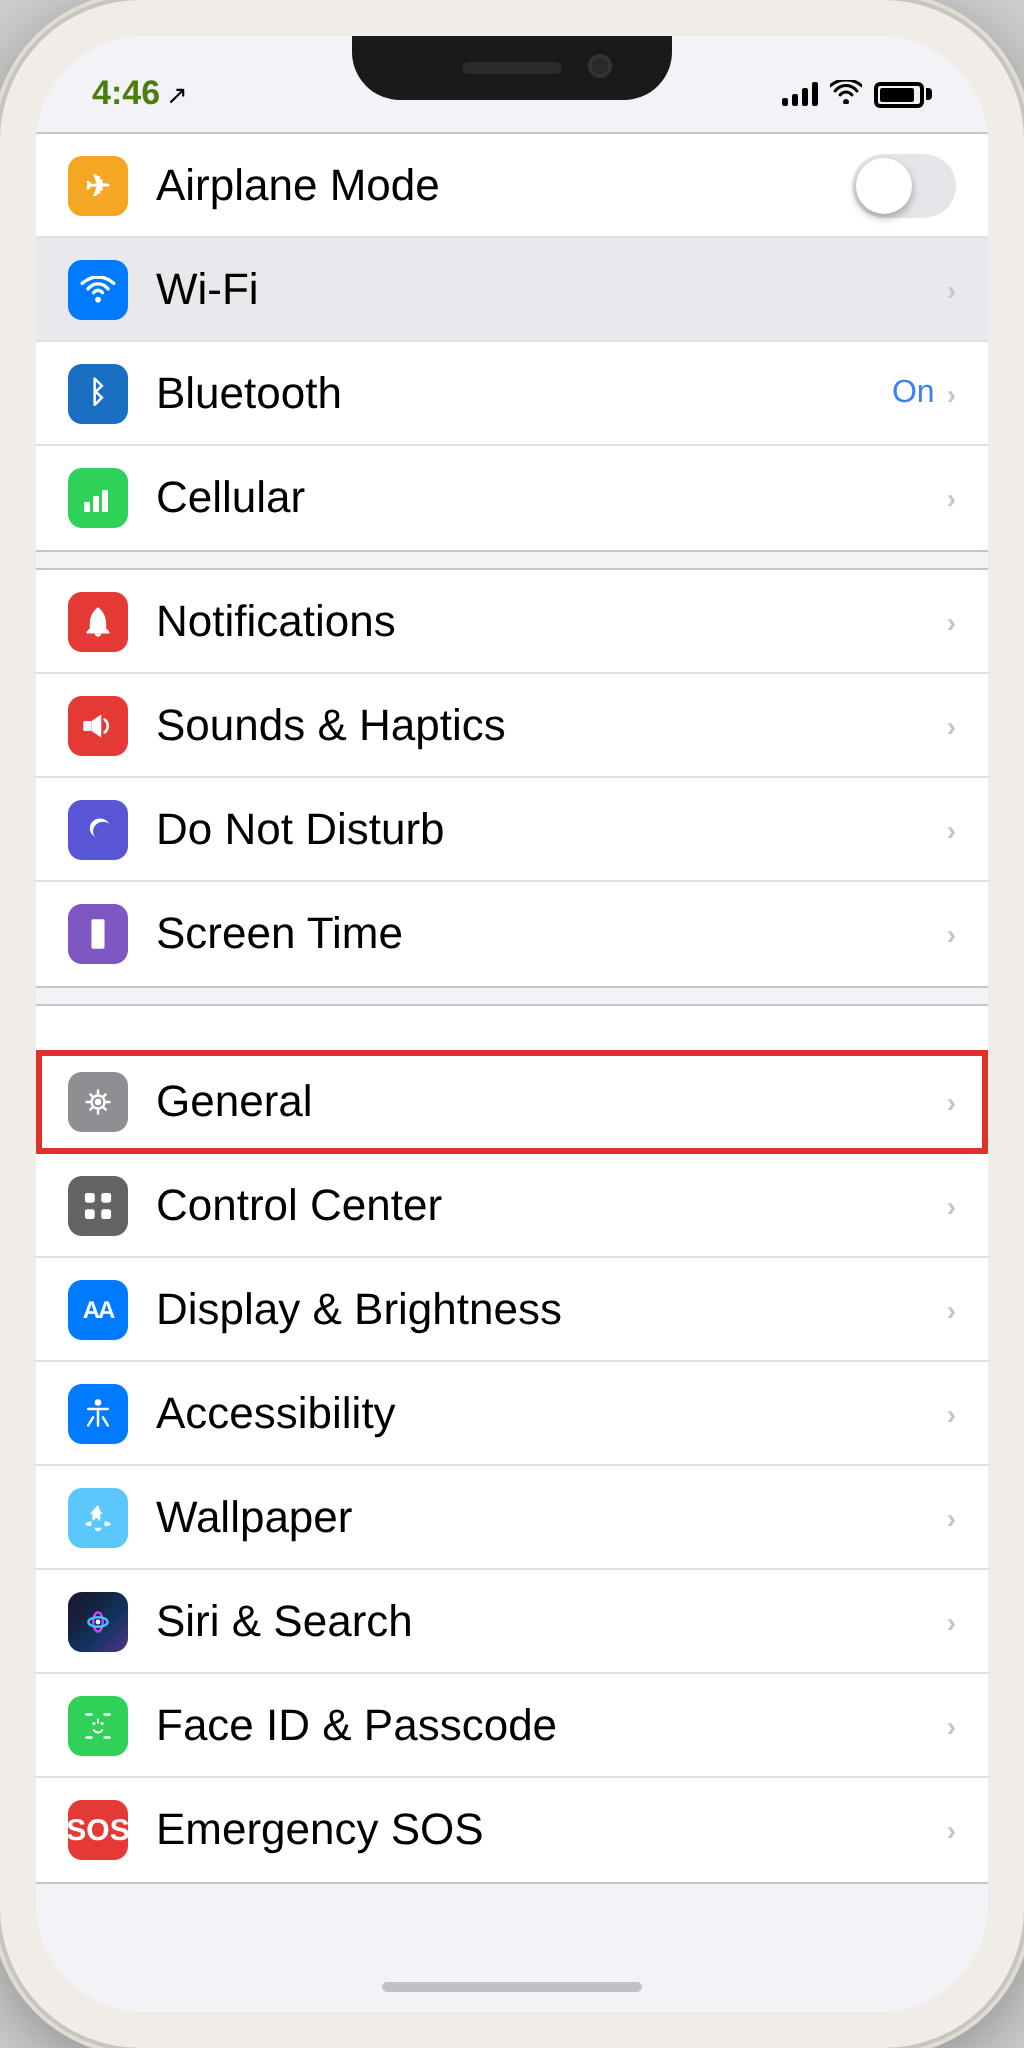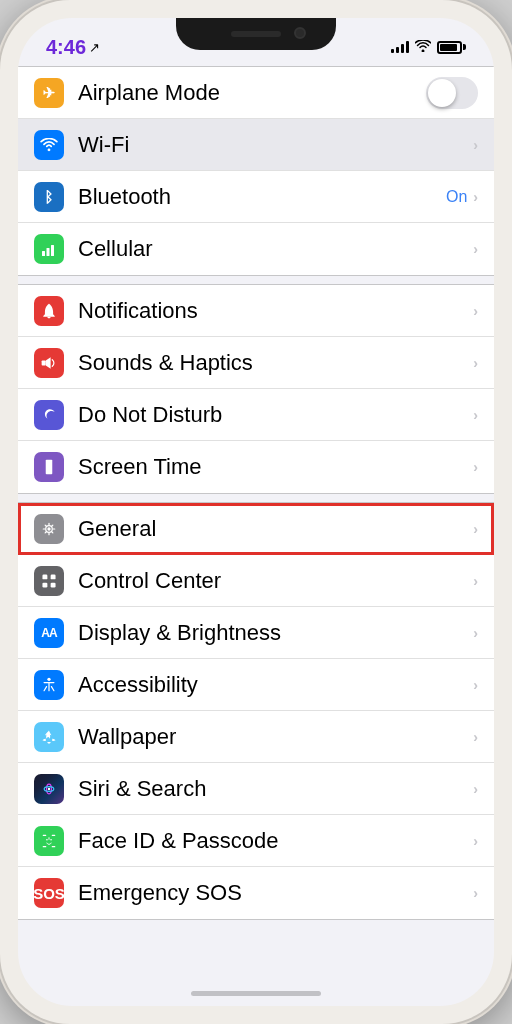--- a/index.html
+++ b/index.html
@@ -73,23 +73,23 @@
     
     .status-bar {
       display: flex;
       justify-content: space-between;
       align-items: center;
       padding: 14px 28px 4px;
       height: 48px;
     }
 
     .status-time {
-      font-size: 20px;
+      font-size: 17px;
       font-weight: 600;
-      color: #6d28d9;
+      color: #4d7c0f;
     }
 
     .status-icons {
       display: flex;
       align-items: center;
       gap: 6px;
     }
 
     .signal-bars {
       display: flex;
@@ -169,20 +169,21 @@
       cursor: pointer;
     }
     .settings-row:last-child {
       border-bottom: none;
     }
 
     .settings-row.highlighted {
       outline: 3px solid #e0302a;
       outline-offset: -3px;
       z-index: 2;
+      margin-top: 22px;
     }
 
     .row-icon {
       width: 30px;
       height: 30px;
       border-radius: 7px;
       display: flex;
       align-items: center;
       justify-content: center;
       margin-right: 14px;

